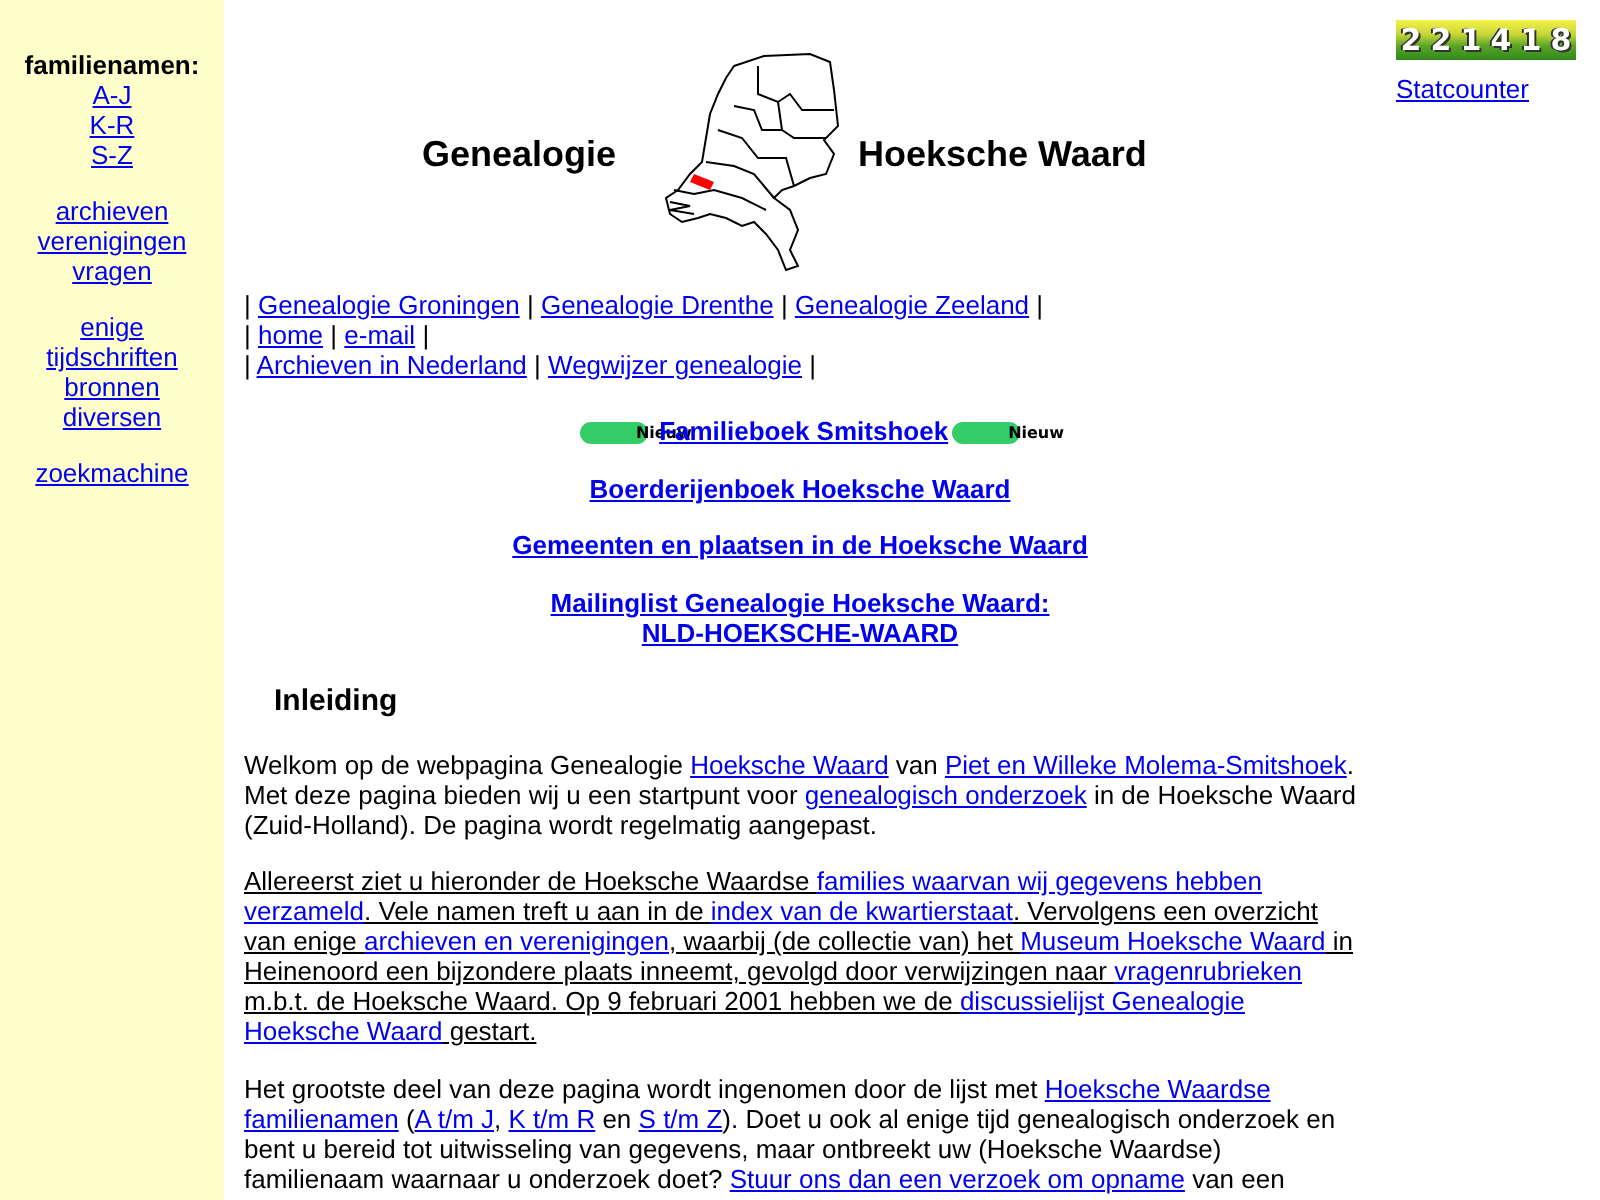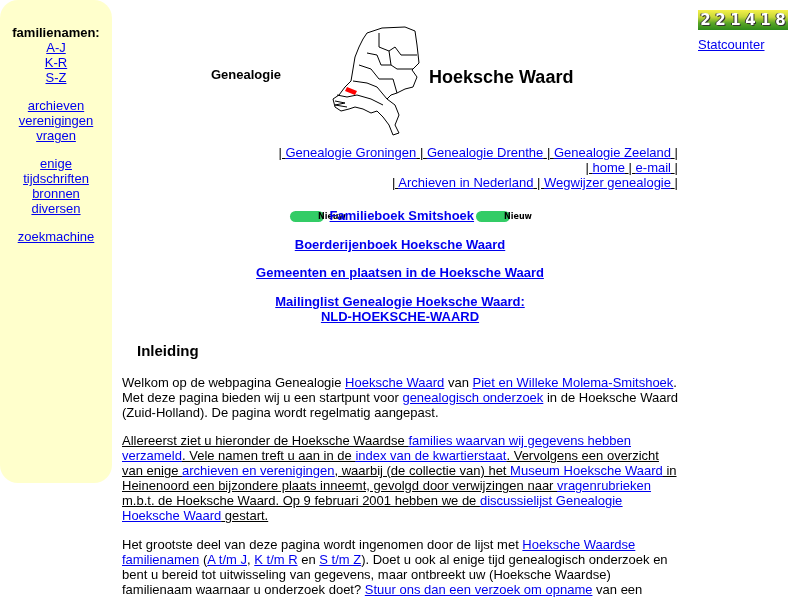--- a/index.html
+++ b/index.html
@@ -6,26 +6,25 @@
     html, body { margin: 0; padding: 0; }
     body {
       width: 800px; height: 600px; overflow: hidden;
       background: #ffffff;
       font-family: "Liberation Sans", sans-serif;
       font-size: 13px; color: #000;
       position: relative;
     }
     a { color: #0000ee; text-decoration: underline; }
     .sidebar {
-      position: absolute; left: 0; top: 0; width: 112px; height: 483px;
+      position: absolute; left: 0; top: 0; width: 112px; height: 600px;
       background: #ffffcc;
       text-align: center;
       padding-top: 25px;
       line-height: 15px;
-      border-radius: 18px;
     }
     .sidebar .label { font-weight: bold; display: block; }
     .sidebar a { display: block; }
     .sidebar .gap { height: 13px; }
     .rightcol {
       position: absolute; left: 698px; top: 10px; width: 100px;
     }
     .counter {
       width: 90px; height: 20px;
       background: linear-gradient(#f5f04a 0%, #c8d838 35%, #5aa526 65%, #2e8a1a 100%);
@@ -36,30 +35,30 @@
     }
     .statlink { display: block; margin-top: 7px; text-decoration: underline; }
     .main {
       position: absolute; left: 122px; top: 0; width: 556px;
     }
     .header {
       position: absolute; left: 80px; top: 25px; width: 420px; height: 115px;
     }
     .header .t1 {
       position: absolute; left: 9px; top: 42px;
-      font-size: 13px; font-weight: bold;
+      font-size: 18px; font-weight: bold;
     }
     .header .t2 {
       position: absolute; left: 227px; top: 42px;
       font-size: 18px; font-weight: bold;
     }
     .map { position: absolute; left: 125px; top: 0; width: 100px; height: 112px; }
     .navlinks {
       position: absolute; top: 145px; left: 0; width: 556px;
-      text-align: right; line-height: 15px; text-decoration: underline;
+      text-align: left; line-height: 15px;
     }
     .featured {
       position: absolute; left: 0; width: 556px; text-align: center;
       font-weight: bold; line-height: 15px;
     }
     .nieuw {
       display: inline-block; width: 34px; height: 11px; border-radius: 6px;
       background: #33cc66; color: #000; font-size: 8px; font-weight: bold;
       line-height: 11px; vertical-align: middle; margin: 0 2px;
       font-family: "DejaVu Sans", sans-serif;

